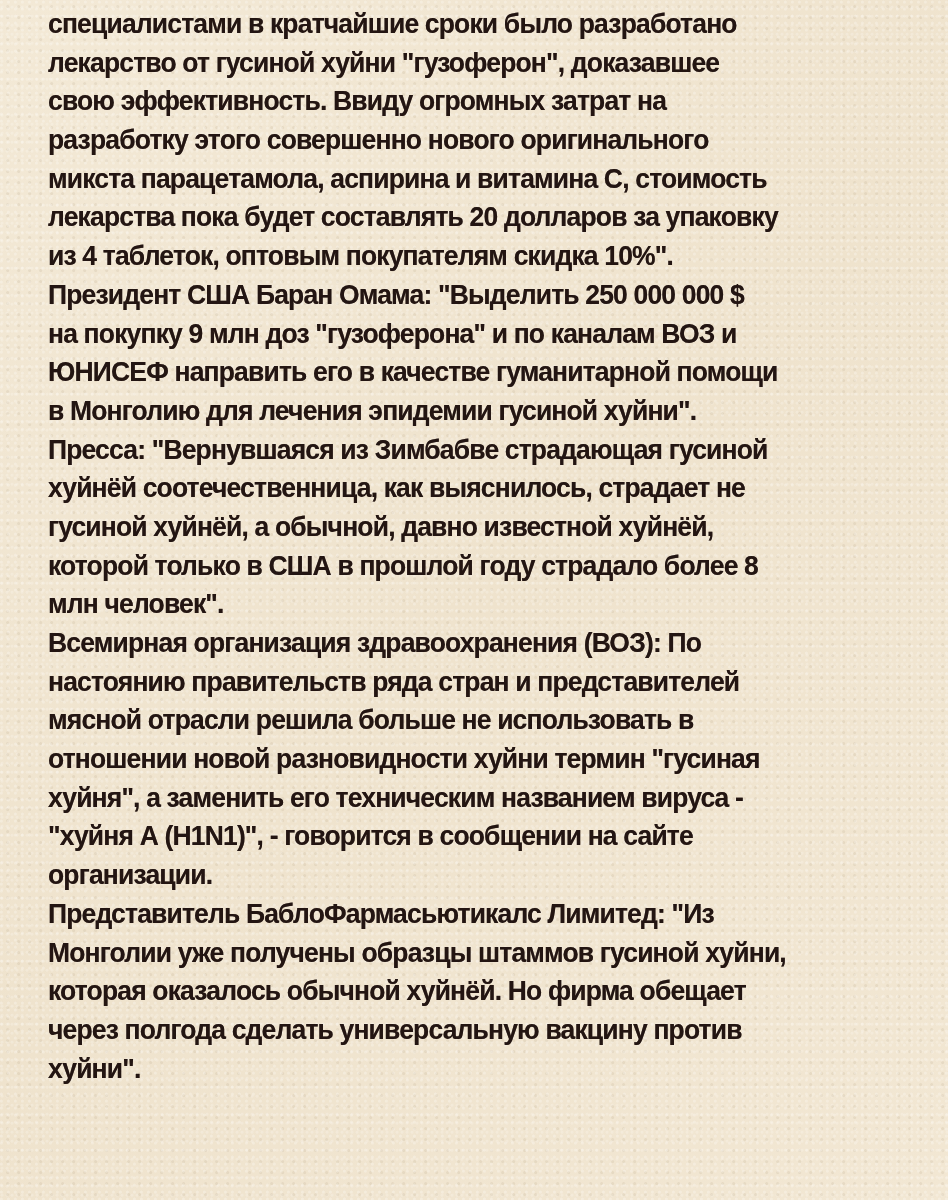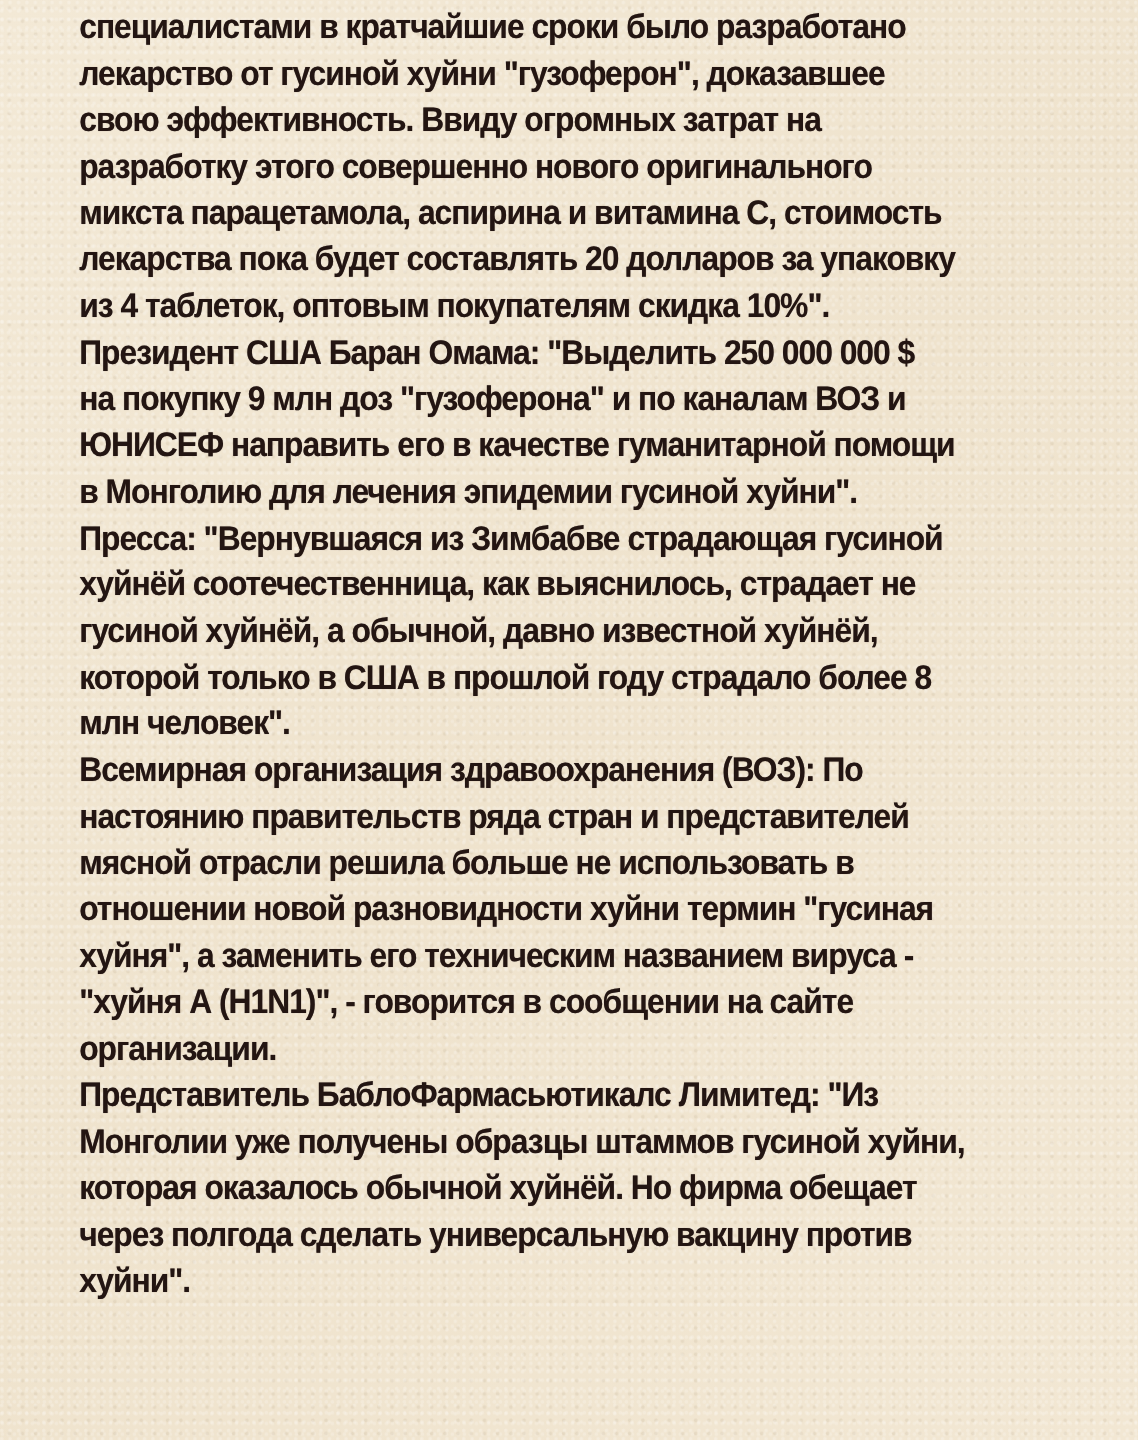--- a/index.html
+++ b/index.html
@@ -14,21 +14,21 @@
     background-image:
       radial-gradient(circle at 20% 30%, rgba(255,255,255,0.25) 0 1px, transparent 2px),
       radial-gradient(circle at 70% 60%, rgba(180,160,130,0.18) 0 1px, transparent 2px),
       radial-gradient(circle at 40% 80%, rgba(255,255,255,0.2) 0 1px, transparent 2px),
       linear-gradient(135deg, #f3e9d6 0%, #efe3cd 50%, #f2e7d3 100%);
     background-size: 7px 7px, 11px 11px, 5px 9px, 100% 100%;
     position: relative;
   }
   .page {
     position: absolute;
-    left: 66px;
+    left: 48px;
     top: 4px;
     width: 880px;
   }
   .text-block {
     font-family: "Liberation Sans", sans-serif;
     font-weight: bold;
     font-size: 28.5px;
     line-height: 38.7px;
     color: #231512;
     letter-spacing: -0.9px;

